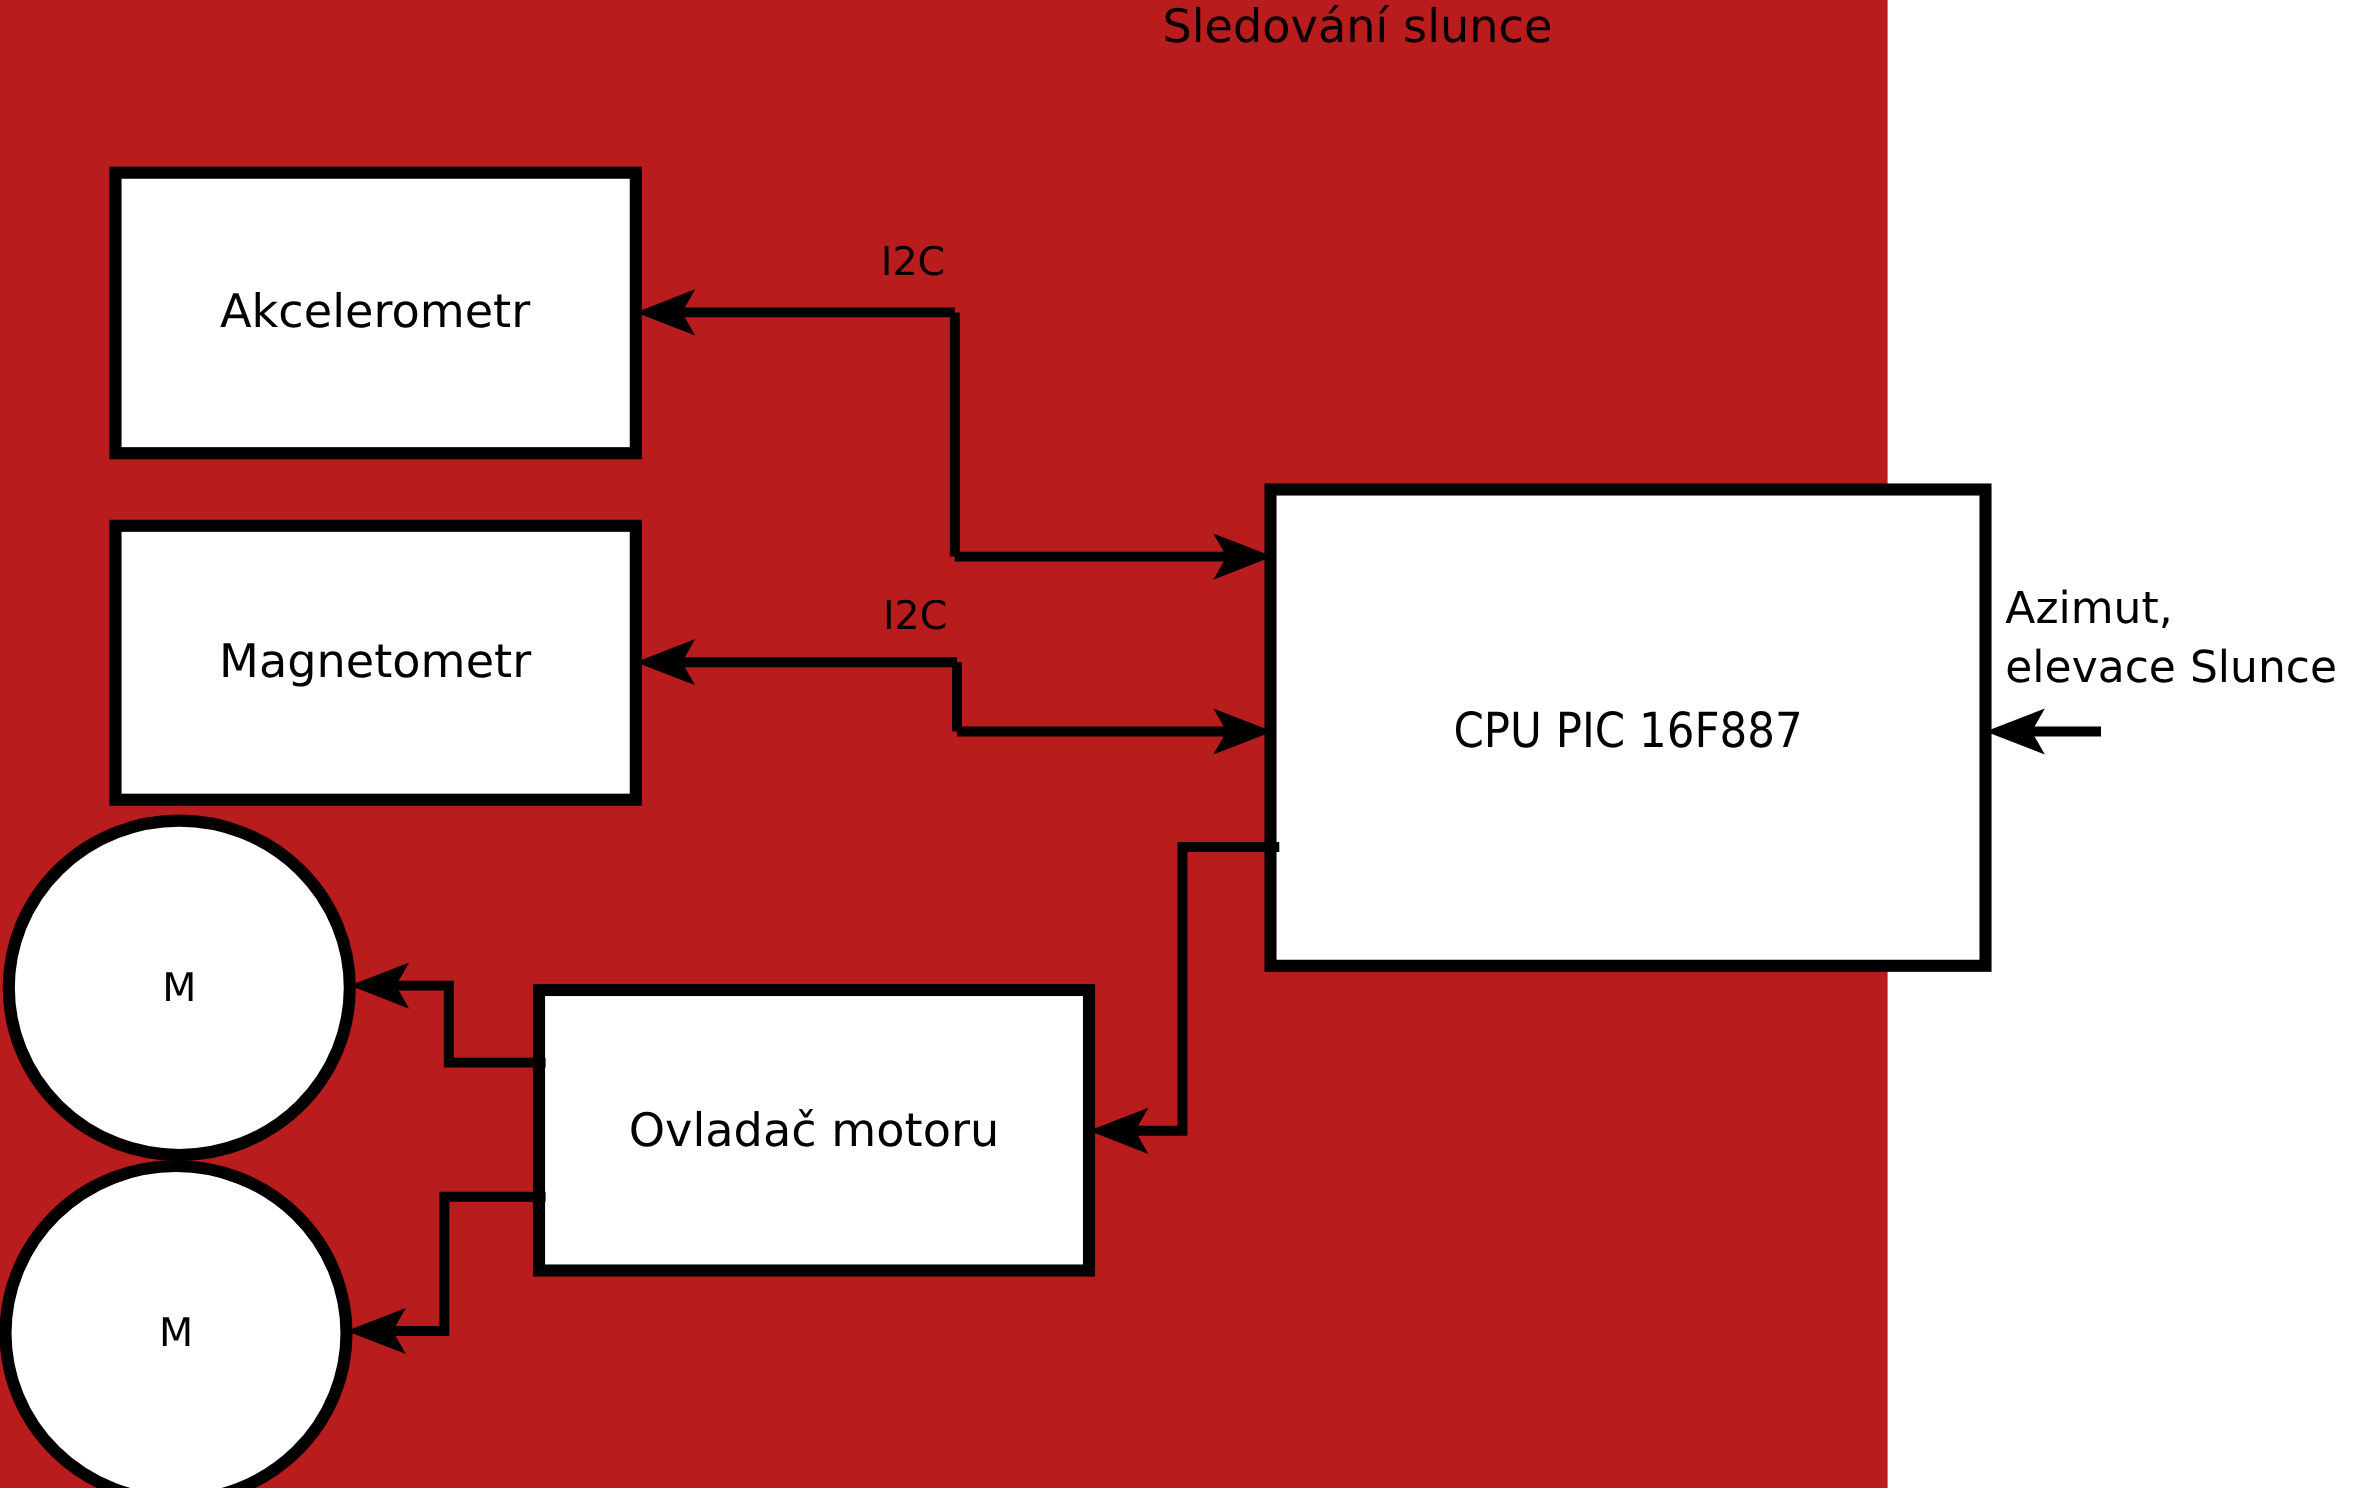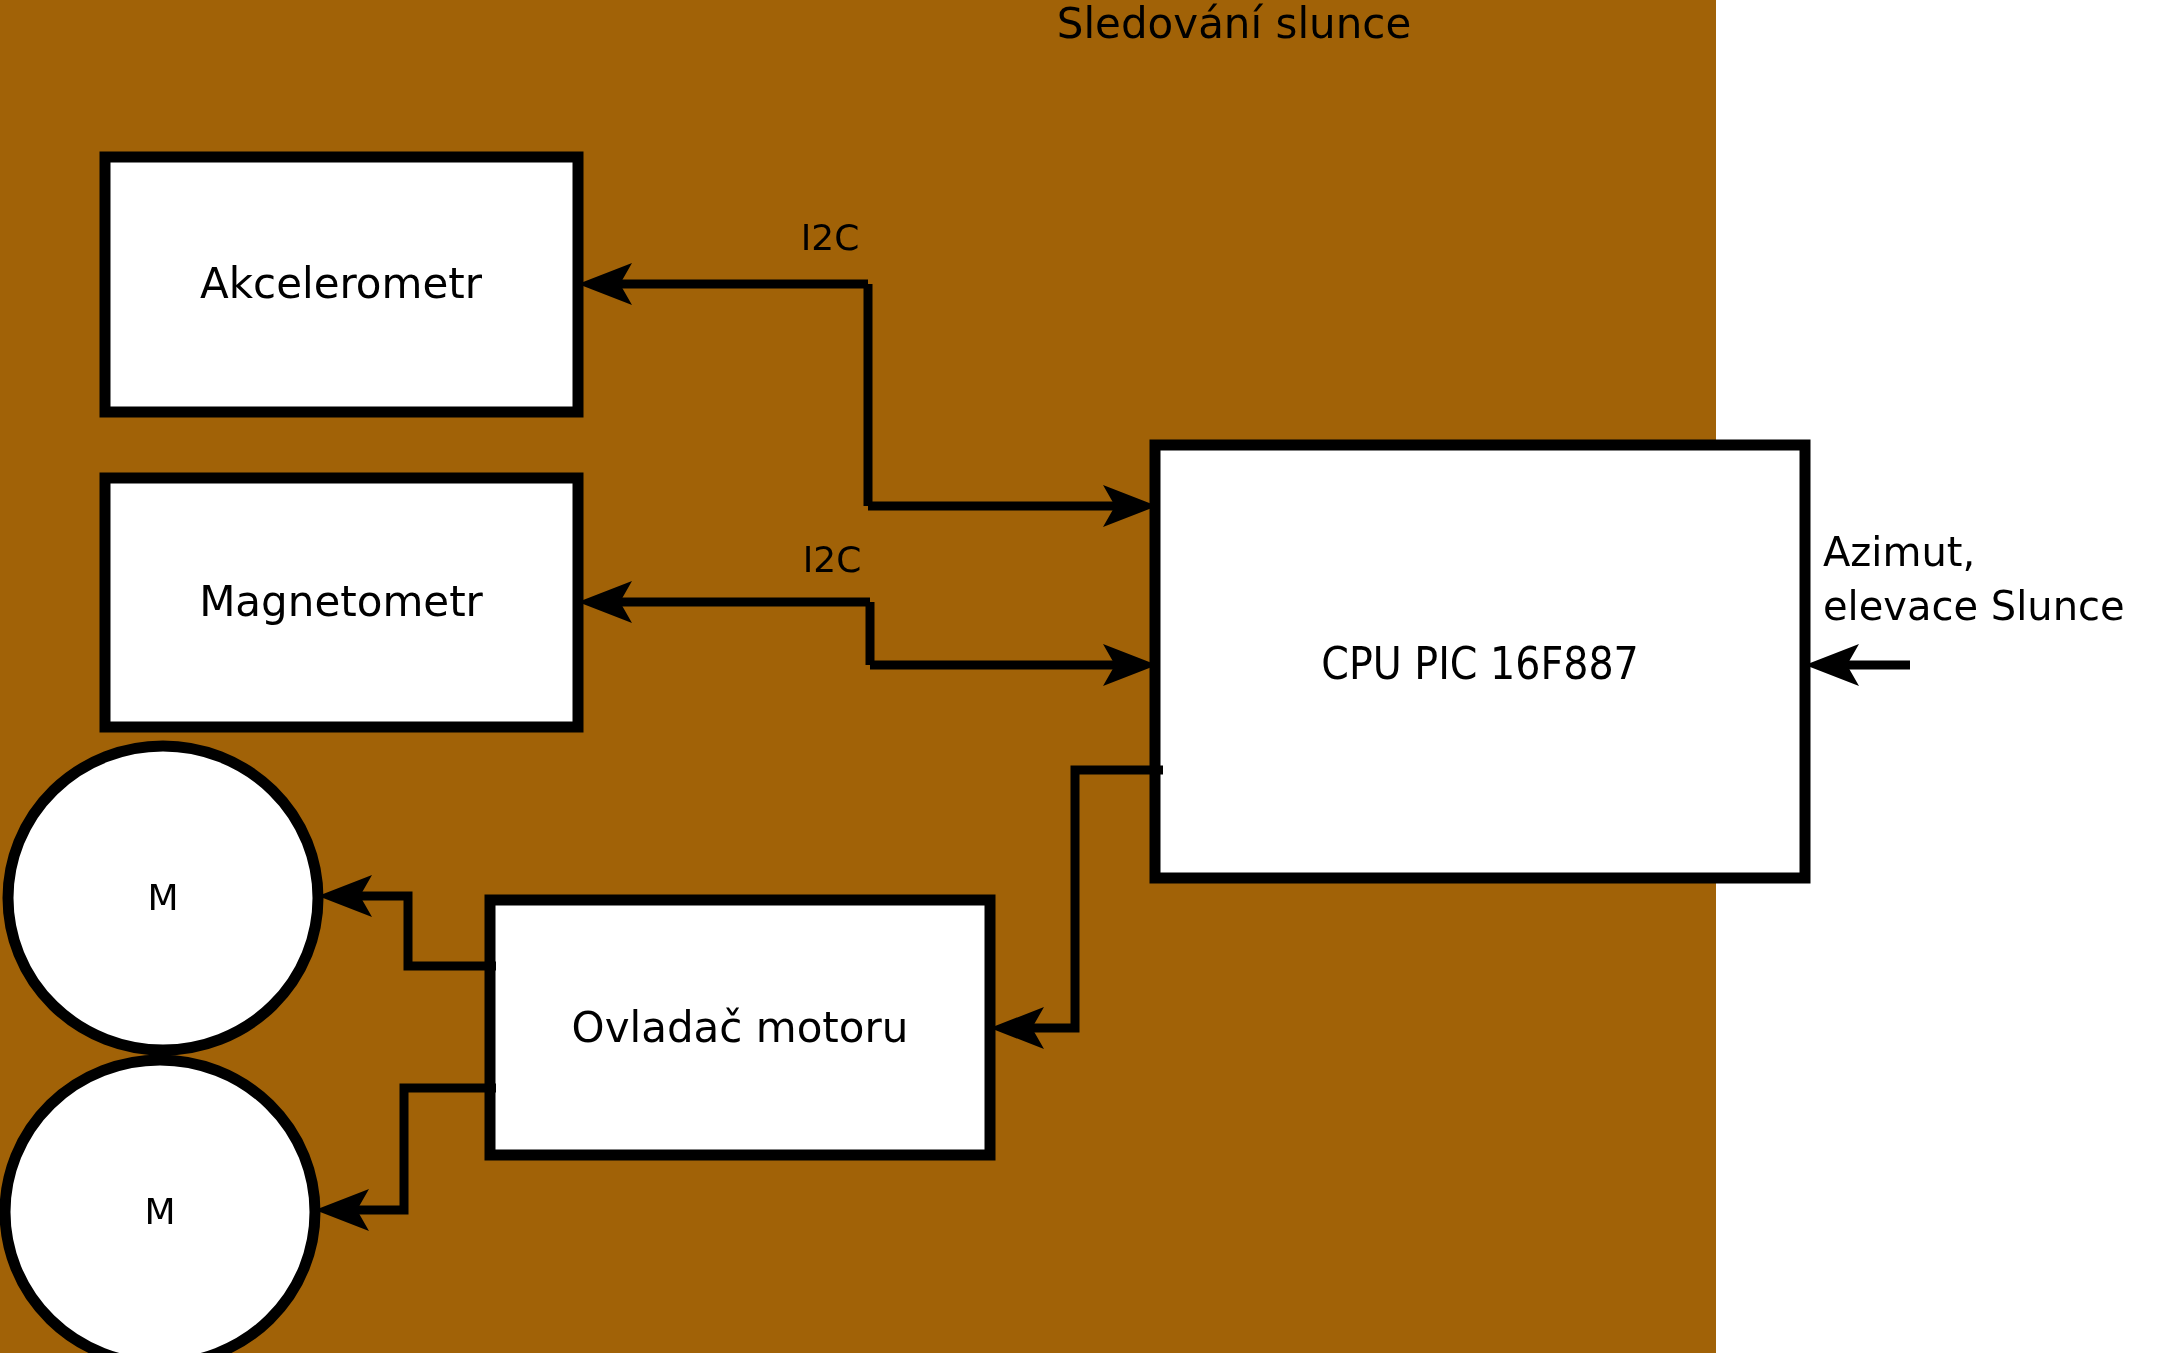--- a/index.html
+++ b/index.html
@@ -11,21 +11,21 @@
   body {
     width: 2164px;
     height: 1353px;
     overflow: hidden;
     font-family: "DejaVu Sans", sans-serif;
   }
   #diagram-root {
     position: relative;
     width: 1716px;
     height: 1353px;
-    background: #a16207;
+    background: #b91c1c;
   }
   svg#block-diagram {
     display: block;
     width: 2164px;
     height: 1353px;
   }
   .node-box {
     fill: #ffffff;
     stroke: #000000;
     stroke-width: 11;

